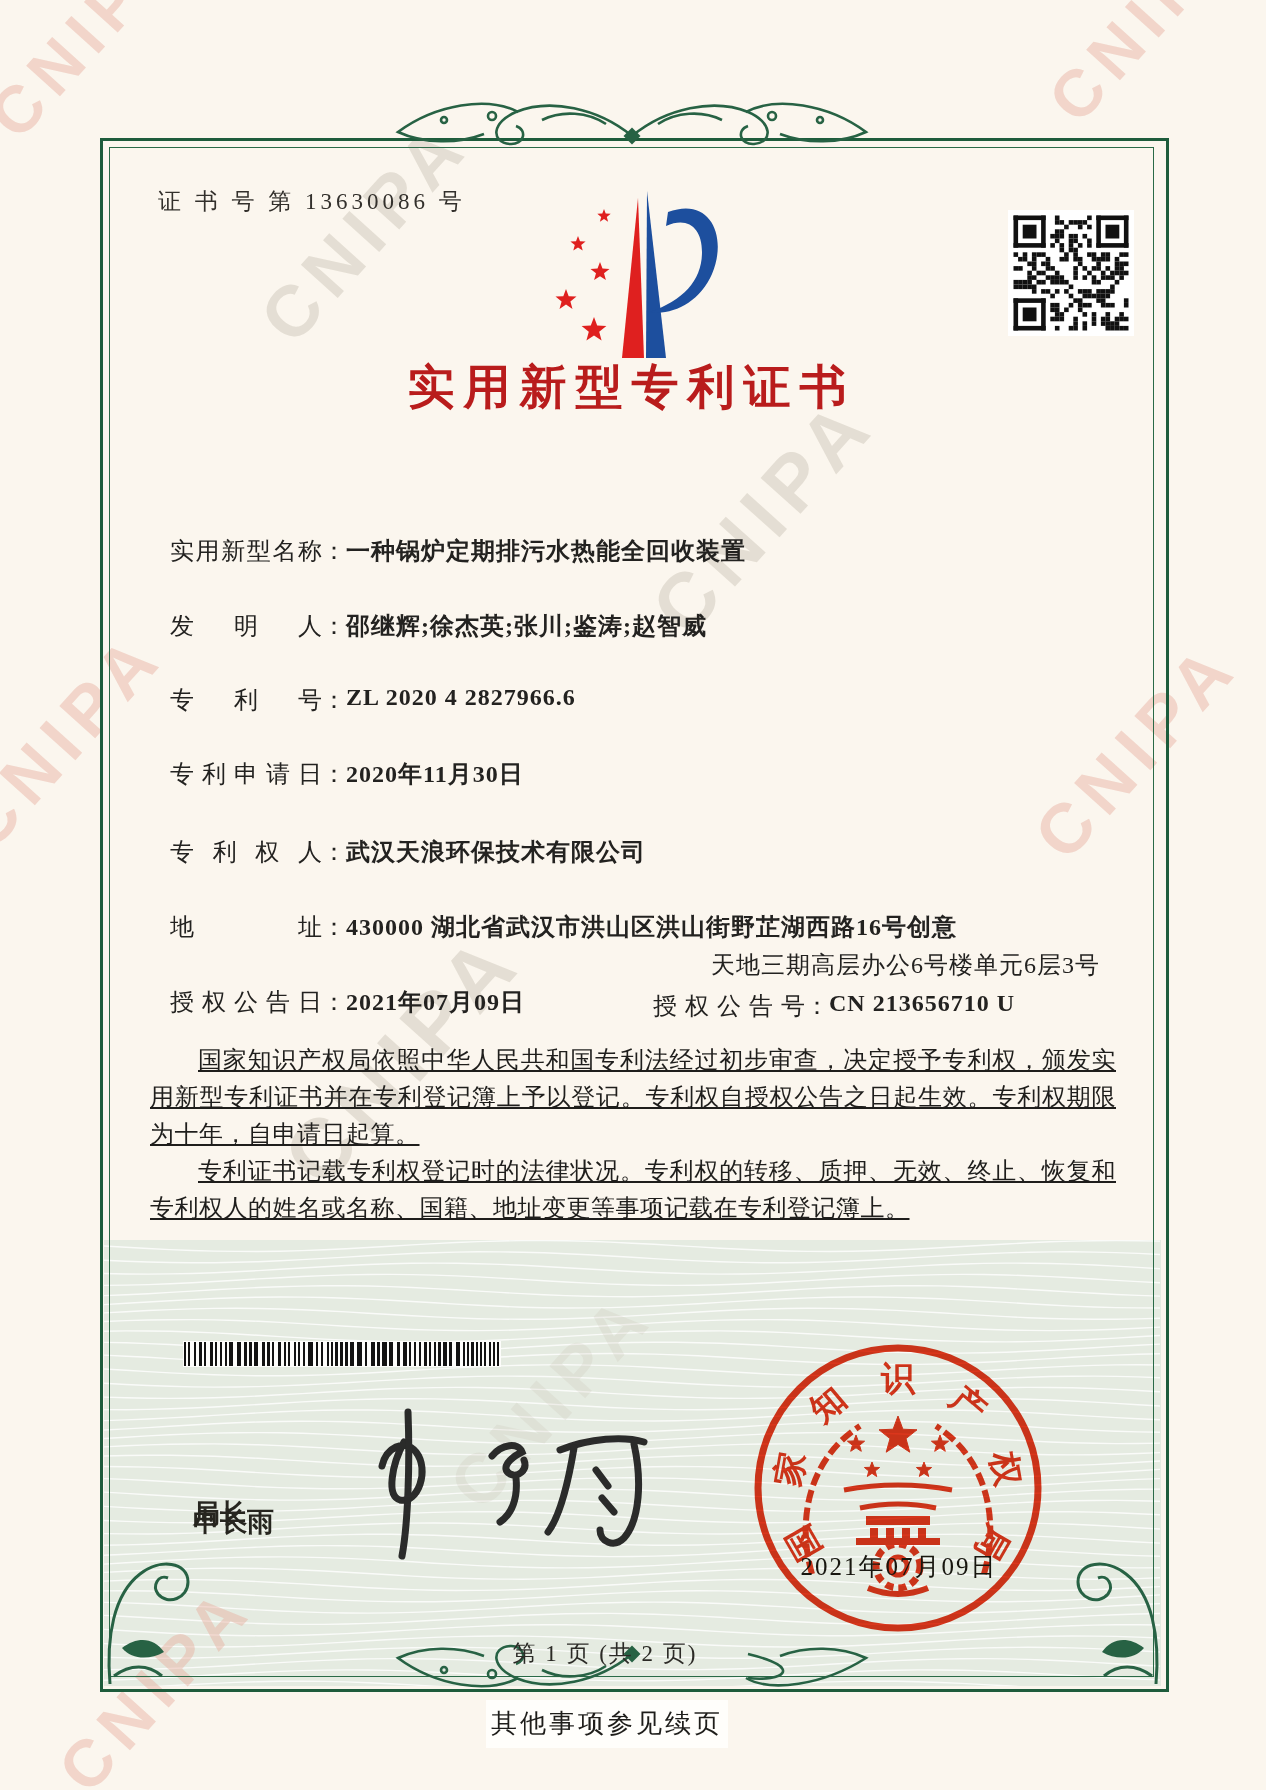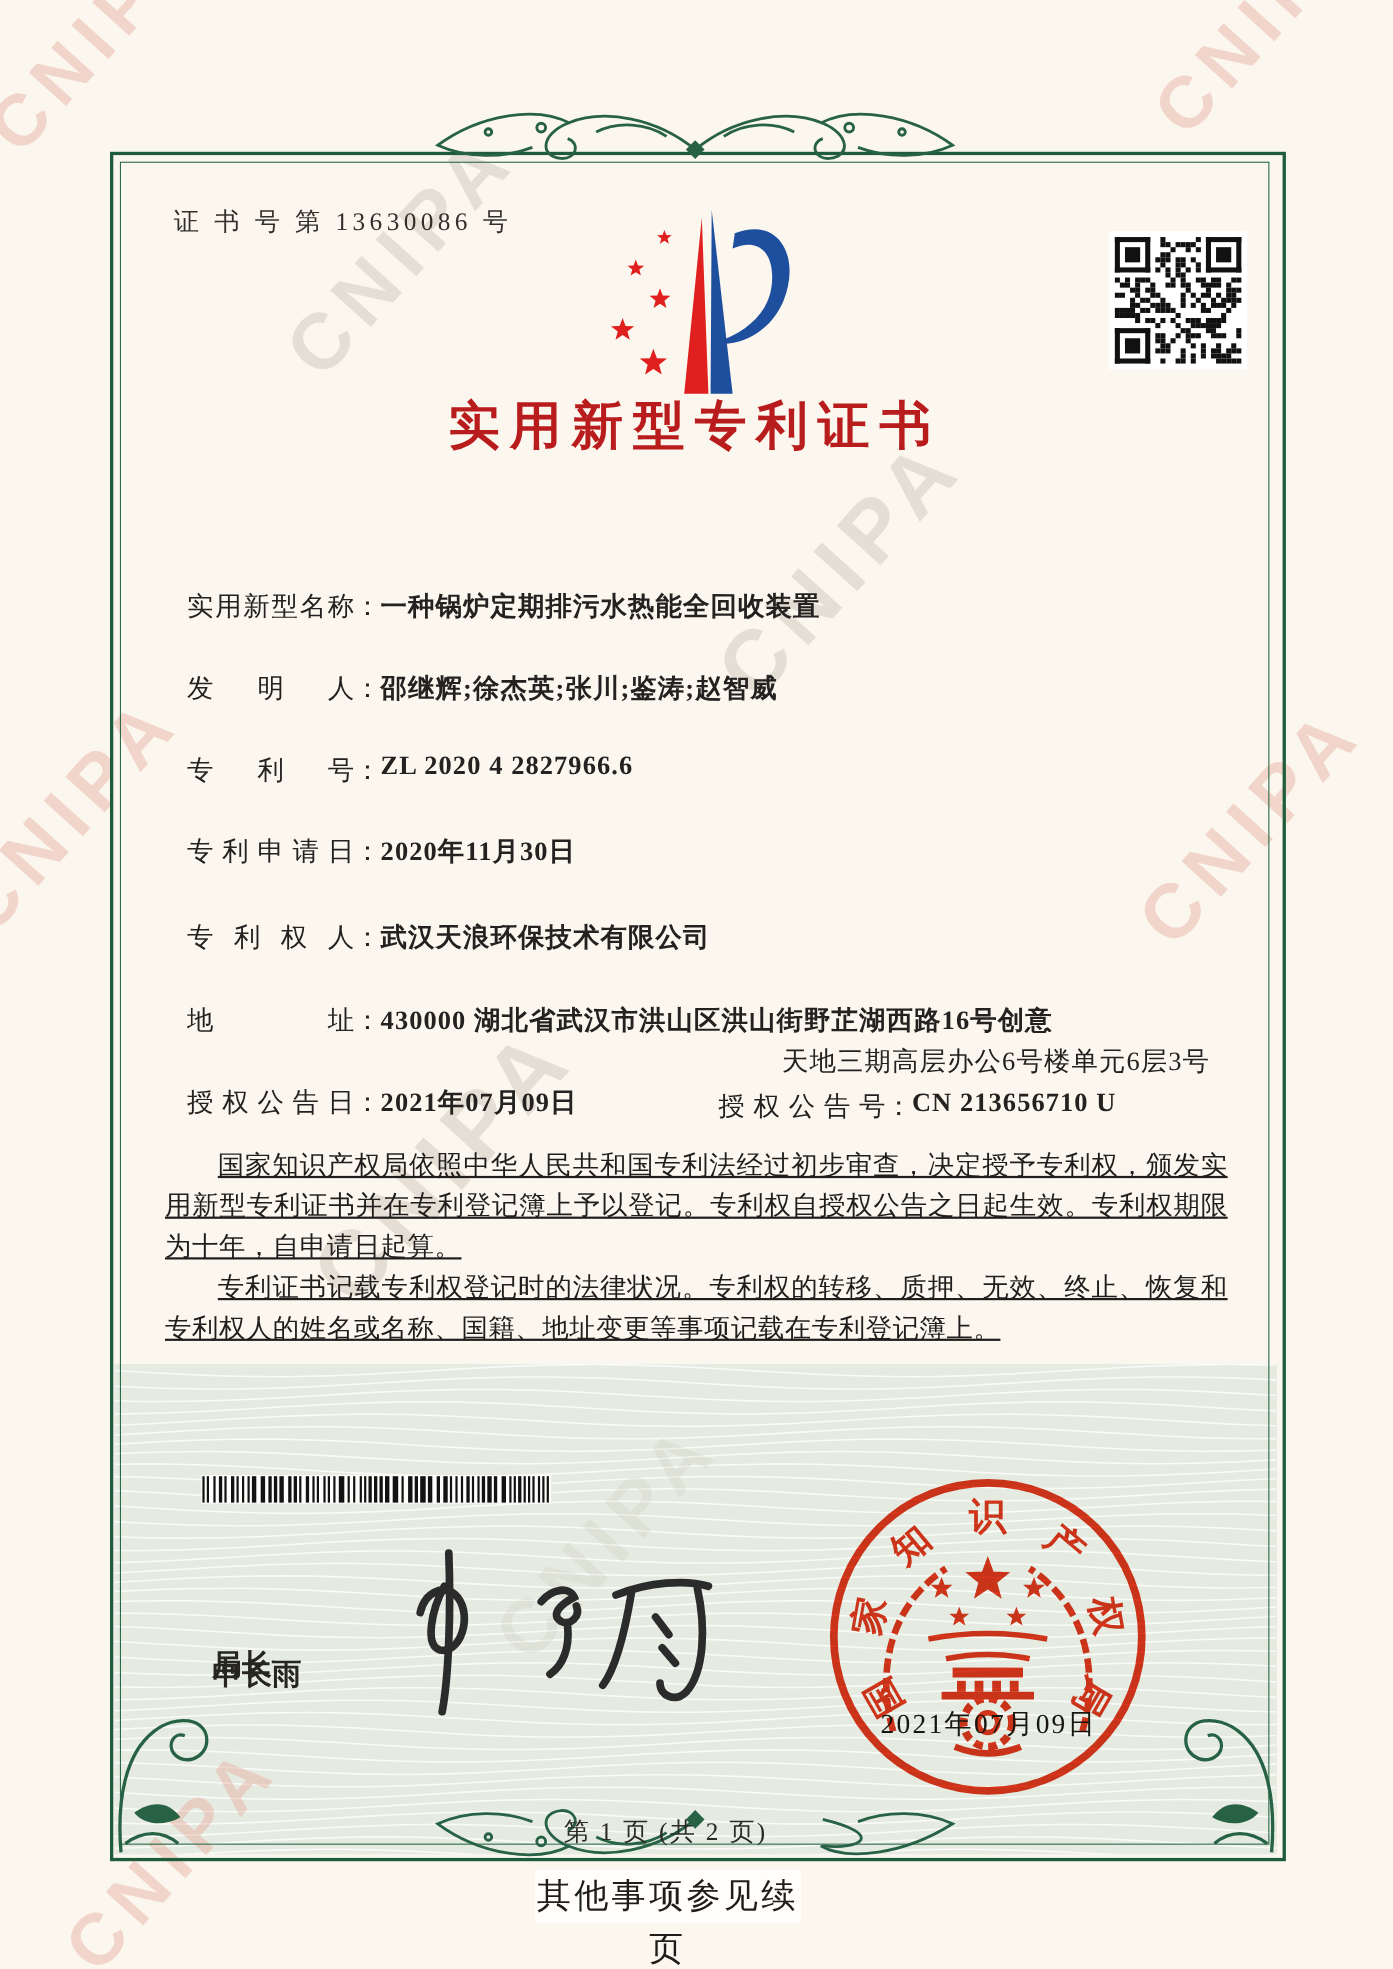--- a/index.html
+++ b/index.html
@@ -54,23 +54,23 @@
       font-family:"Liberation Sans","DejaVu Sans",sans-serif;color:#26251f;z-index:4;margin-top:44px;}
   .director-name{position:absolute;left:193px;top:1504px;font-size:27px;font-weight:700;
       font-family:"Liberation Sans","DejaVu Sans",sans-serif;color:#26251f;z-index:4;}
   #signature{position:absolute;left:352px;top:1404px;z-index:4;}
 
   #seal{position:absolute;left:748px;top:1338px;z-index:5;mix-blend-mode:multiply;opacity:.96;}
   .seal-date{position:absolute;left:773px;top:1550px;width:252px;text-align:center;
       font-size:25px;color:#17160f;letter-spacing:2px;z-index:6;}
 
   .page-info{position:absolute;left:455px;top:1638px;width:300px;text-align:center;
-      font-size:23px;color:#2b2a26;letter-spacing:2px;z-index:4;margin-top:12px;}
+      font-size:23px;color:#2b2a26;letter-spacing:2px;z-index:4;}
   .cont-note{position:absolute;left:486px;top:1700px;width:242px;height:48px;background:#fffefb;
-      text-align:center;line-height:48px;font-size:31px;color:#1e1d1a;letter-spacing:3px;z-index:4;}
+      text-align:center;line-height:48px;font-size:26px;color:#1e1d1a;letter-spacing:3px;z-index:4;}
 </style>
 </head>
 <body>
 
 <div class="page">
 
   <div class="wm pink" style="left:-40px;top:-4px;font-size:66px;">CNIPA</div>
   <div class="wm pink" style="left:1020px;top:-20px;font-size:66px;">CNIPA</div>
   <div class="wm gray" style="left:230px;top:190px;font-size:72px;">CNIPA</div>
   <div class="wm gray" style="left:620px;top:470px;font-size:78px;">CNIPA</div>

